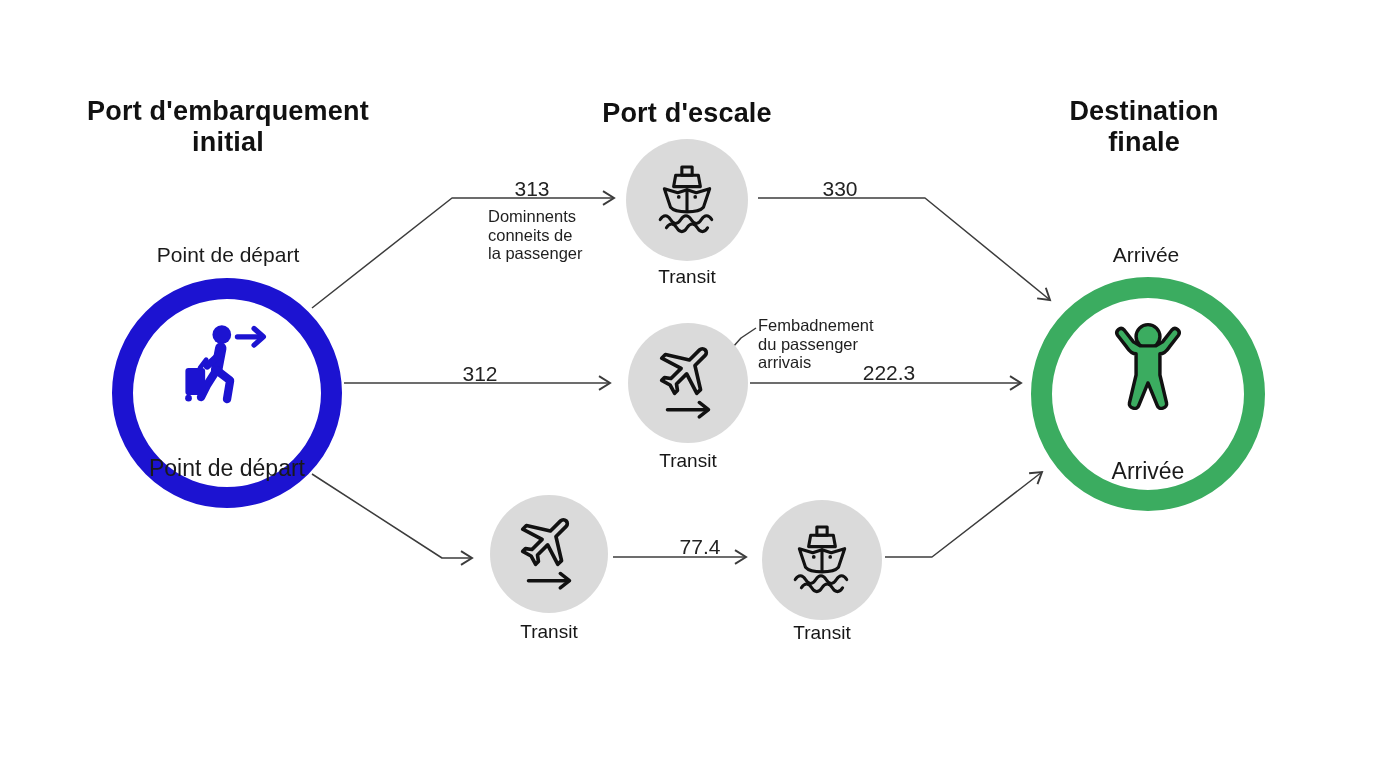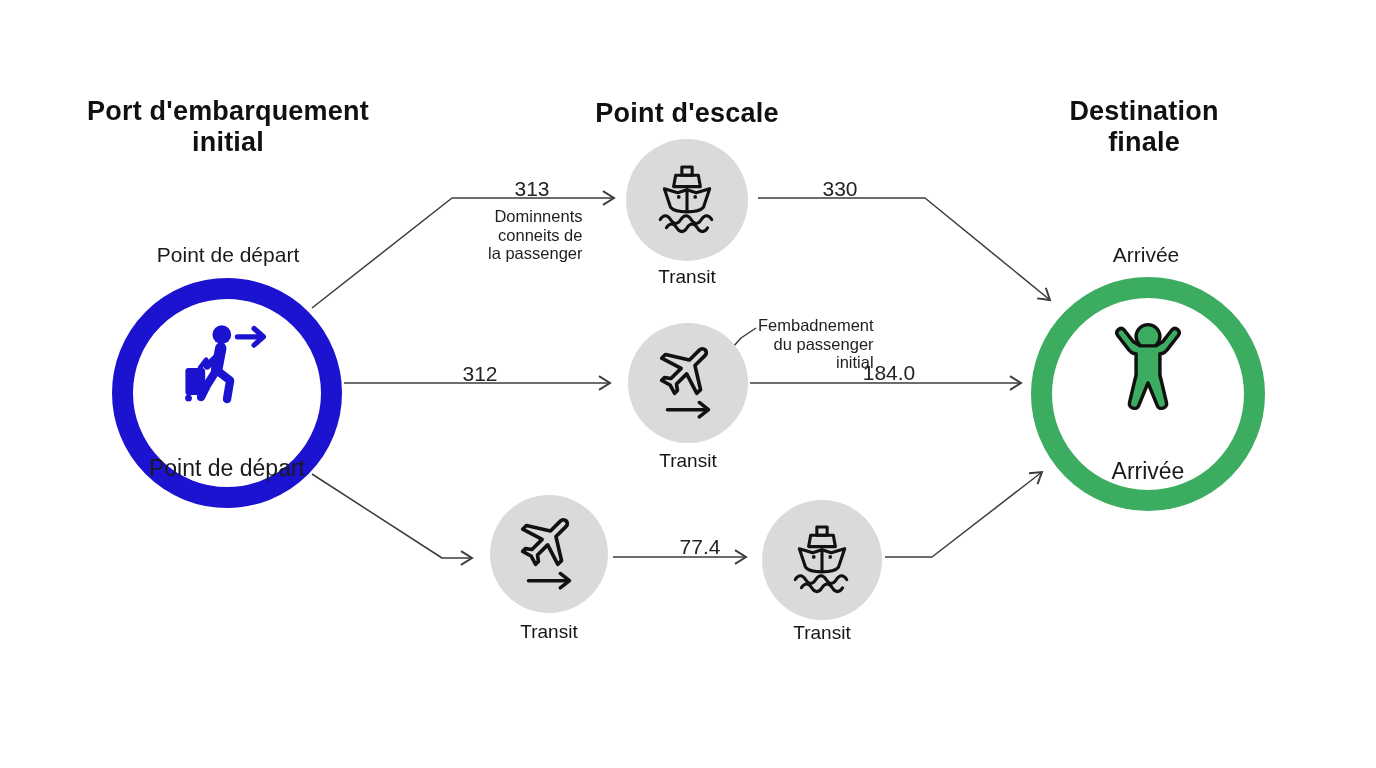--- a/index.html
+++ b/index.html
@@ -13,21 +13,21 @@
     white-space:pre-line;color:#111;letter-spacing:.2px;
   }
   .node{position:absolute;}
   .node .ring{position:absolute;inset:0;border-radius:50%;background:#fff;border:21px solid;box-sizing:border-box;}
   .node .node-icon{position:absolute;left:50%;top:42px;transform:translateX(-50%);}
   .node .inside-label{position:absolute;left:0;right:0;bottom:26px;text-align:center;font-size:23px;color:#1a1a1a;}
   .outside-label{position:absolute;transform:translateX(-50%);font-size:21px;color:#1a1a1a;white-space:nowrap;}
   .transit{position:absolute;border-radius:50%;background:#dadada;display:flex;align-items:center;justify-content:center;}
   .transit-label{position:absolute;transform:translateX(-50%);font-size:19px;color:#161616;white-space:nowrap;}
   .edge-num{position:absolute;transform:translateX(-50%);font-size:21px;color:#232323;white-space:nowrap;}
-  .note{position:absolute;font-size:16.5px;line-height:18.5px;white-space:pre-line;color:#1f1f1f;text-align:right;}
+  .note{position:absolute;font-size:16.5px;line-height:18.5px;white-space:pre-line;color:#1f1f1f;}
   .note.right{text-align:right;}
   svg.connectors{position:absolute;inset:0;}
 </style>
 </head>
 <body>
 
 <div class="canvas">
 
   <svg class="connectors" width="1376" height="768" viewBox="0 0 1376 768">
     <defs>
@@ -42,21 +42,21 @@
       <polyline points="750,383 1021,383" marker-end="url(#arrow)"></polyline>
       <polyline points="312,474 442,558 472,558" marker-end="url(#arrow)"></polyline>
       <polyline points="613,557 746,557" marker-end="url(#arrow)"></polyline>
       <polyline points="885,557 932,557 1042,472" marker-end="url(#arrow)"></polyline>
       <polyline points="733,347 741,338 756,328"></polyline>
     </g>
   </svg>
 
   <div class="hdr" style="left:228px;top:96px">Port d'embarquement
 initial</div>
-  <div class="hdr" style="left:687px;top:98px">Point d'escale</div>
+  <div class="hdr" style="left:687px;top:98px">Port d'escale</div>
   <div class="hdr" style="left:1144px;top:96px">Destination
 finale</div>
 
   <div class="outside-label" style="left:228px;top:243px">Point de départ</div>
   <div class="node" style="left:112px;top:278px;width:230px;height:230px">
     <div class="ring" style="border-color:#1c13d1"></div>
     <svg class="node-icon" width="104" height="96" viewBox="0 0 100 92">
       <g fill="none" stroke="#1c13d1" stroke-linecap="round" stroke-linejoin="round">
         <line x1="60" y1="16" x2="84" y2="16" stroke-width="5"></line>
         <path d="M76,8 L85,16 L76,24" stroke-width="5"></path>
@@ -141,23 +141,23 @@
       </g>
       <circle cx="28" cy="31" r="1.8" fill="#111"></circle>
       <circle cx="44" cy="31" r="1.8" fill="#111"></circle>
     </svg>
   </div>
   <div class="transit-label" style="left:822px;top:622px">Transit</div>
 
   <div class="edge-num" style="left:532px;top:177px">313</div>
   <div class="edge-num" style="left:840px;top:177px">330</div>
   <div class="edge-num" style="left:480px;top:362px">312</div>
-  <div class="edge-num" style="left:889px;top:361px">184.0</div>
+  <div class="edge-num" style="left:889px;top:361px">222.3</div>
   <div class="edge-num" style="left:700px;top:535px">77.4</div>
 
   <div class="note" style="left:488px;top:207px">Dominnents
 conneits de
 la passenger</div>
   <div class="note" style="left:758px;top:316px">Fembadnement
 du passenger
-initial</div>
+arrivais</div>
 
 </div>
 
 </body></html>

